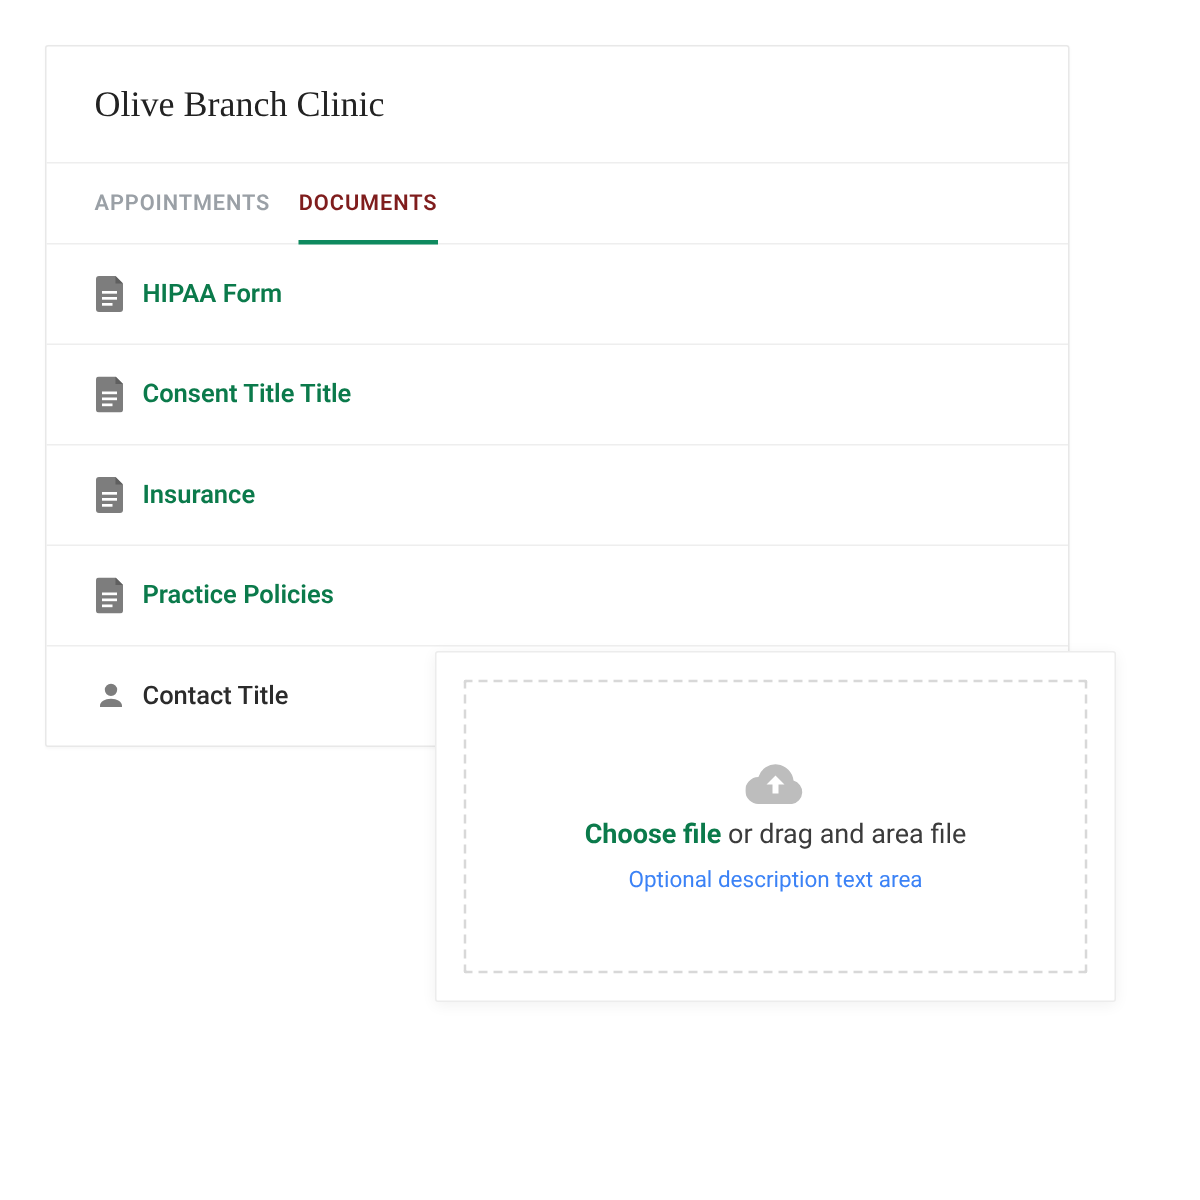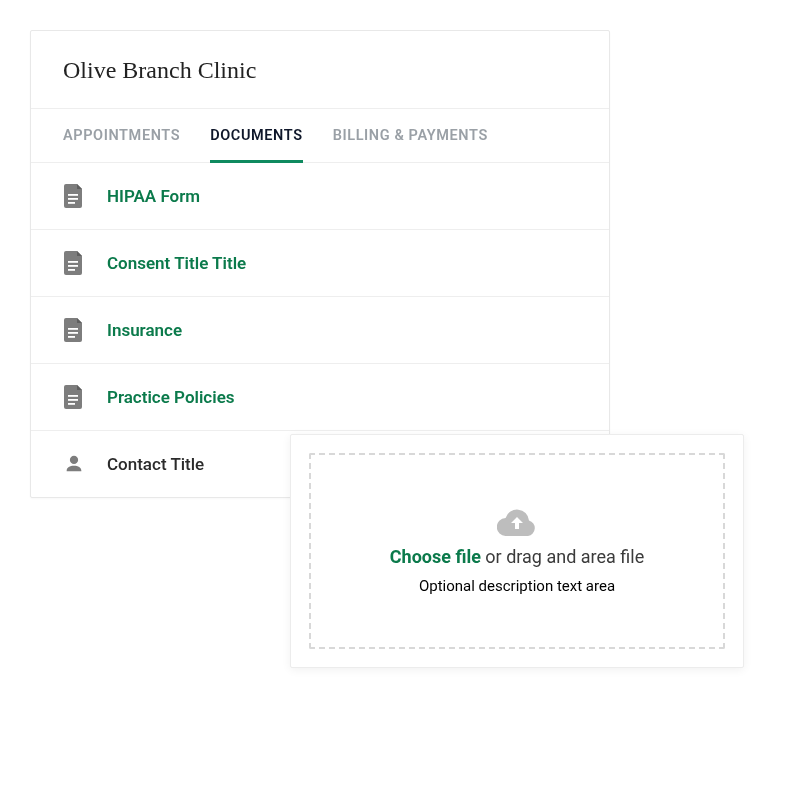--- a/index.html
+++ b/index.html
@@ -8,64 +8,64 @@
       height: 800px;
       background: #ffffff;
       font-family: -apple-system, BlinkMacSystemFont, "Segoe UI", Roboto, Arial, sans-serif;
       position: relative;
       overflow: hidden;
     }
     .panel {
       position: absolute;
       top: 30px;
       left: 30px;
-      width: 580px;
+      width: 683px;
       background: #ffffff;
       border: 1px solid #e8e8e8;
       border-radius: 2px;
       box-shadow: 0 1px 2px rgba(0,0,0,0.03);
     }
     .panel-header {
       padding: 26px 32px 24px 32px;
       border-bottom: 1px solid #eeeeee;
     }
     .panel-title {
       font-family: Georgia, "Times New Roman", serif;
       font-size: 24px;
       font-weight: 400;
       color: #222;
     }
     .tabs {
       display: flex;
-      gap: 30px;
+      gap: 19px;
       padding: 0 32px;
       border-bottom: 1px solid #eeeeee;
     }
     .tab {
       padding: 18px 0 16px 0;
       font-size: 14.5px;
       font-weight: 600;
       letter-spacing: 0.6px;
       color: #9aa0a6;
       cursor: pointer;
       border-bottom: 3px solid transparent;
       margin-bottom: -1px;
     }
     .tab.active {
-      color: #0f172a;
+      color: #7f1d1d;
       border-bottom-color: #0f8a5f;
     }
     .list {
       display: flex;
       flex-direction: column;
     }
     .row {
       display: flex;
       align-items: center;
-      gap: 22px;
+      gap: 10px;
       padding: 20px 32px;
       border-bottom: 1px solid #eeeeee;
       cursor: pointer;
     }
     .row:last-child { border-bottom: none; }
     .icon {
       width: 22px;
       height: 26px;
       display: flex;
       align-items: center;
@@ -110,36 +110,35 @@
       color: #3b3b3b;
       font-weight: 400;
     }
     .drop-strong {
       color: #0b7a4b;
       font-weight: 700;
       text-align: center;
     }
     .drop-sub {
       font-size: 15px;
-      color: #000000;
+      color: #3b82f6;
     }
     svg { display: block; }
   </style>
 </head>
 <body>
 
 <div class="panel">
   <div class="panel-header">
     <h1 class="panel-title">Olive Branch Clinic</h1>
   </div>
 
   <div class="tabs">
     <div class="tab">APPOINTMENTS</div>
     <div class="tab active">DOCUMENTS</div>
-    <div class="tab">BILLING &amp; PAYMENTS</div>
   </div>
 
   <div class="list">
 
     <div class="row">
       <span class="icon">
         <svg width="20" height="24" viewBox="0 0 20 24">
             <path fill="#7d7d7d" d="M2 0h11l5 5v17a2 2 0 0 1-2 2H2a2 2 0 0 1-2-2V2a2 2 0 0 1 2-2z"></path>
             <path fill="#ffffff" d="M13 0v5h5z" opacity="0"></path>
             <path fill="#5f5f5f" d="M13 0l5 5h-5z"></path>

